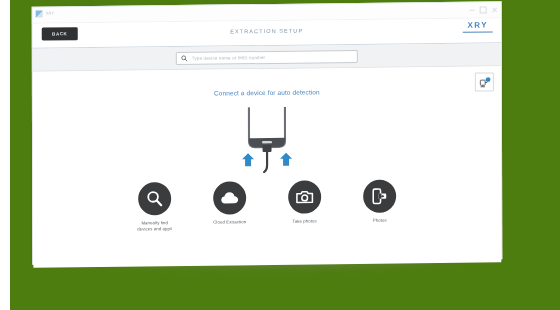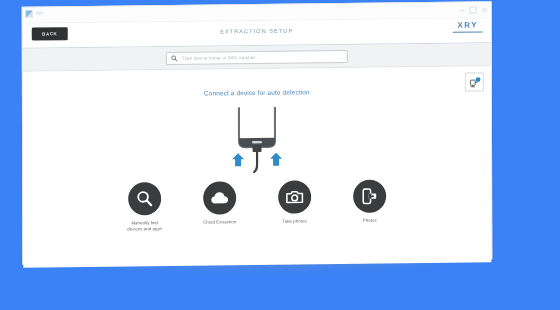--- a/index.html
+++ b/index.html
@@ -12,21 +12,22 @@
     background: #ffffff;
     font-family: "Liberation Sans", sans-serif;
     overflow: hidden;
     position: relative;
   }
 
   
   #stage {
     position: absolute;
     inset: 0;
-    background: #3b82f6;
+    background: #4d7c0f;
+    margin-left: 10px;
   }
 
   
   #window-shadow {
     position: absolute;
     left: 34px;
     top: 243px;
     width: 452px;
     height: 26px;
     background: radial-gradient(ellipse at 50% 20%, rgba(120,120,120,0.55) 0%, rgba(150,150,150,0.30) 45%, rgba(255,255,255,0) 78%);

